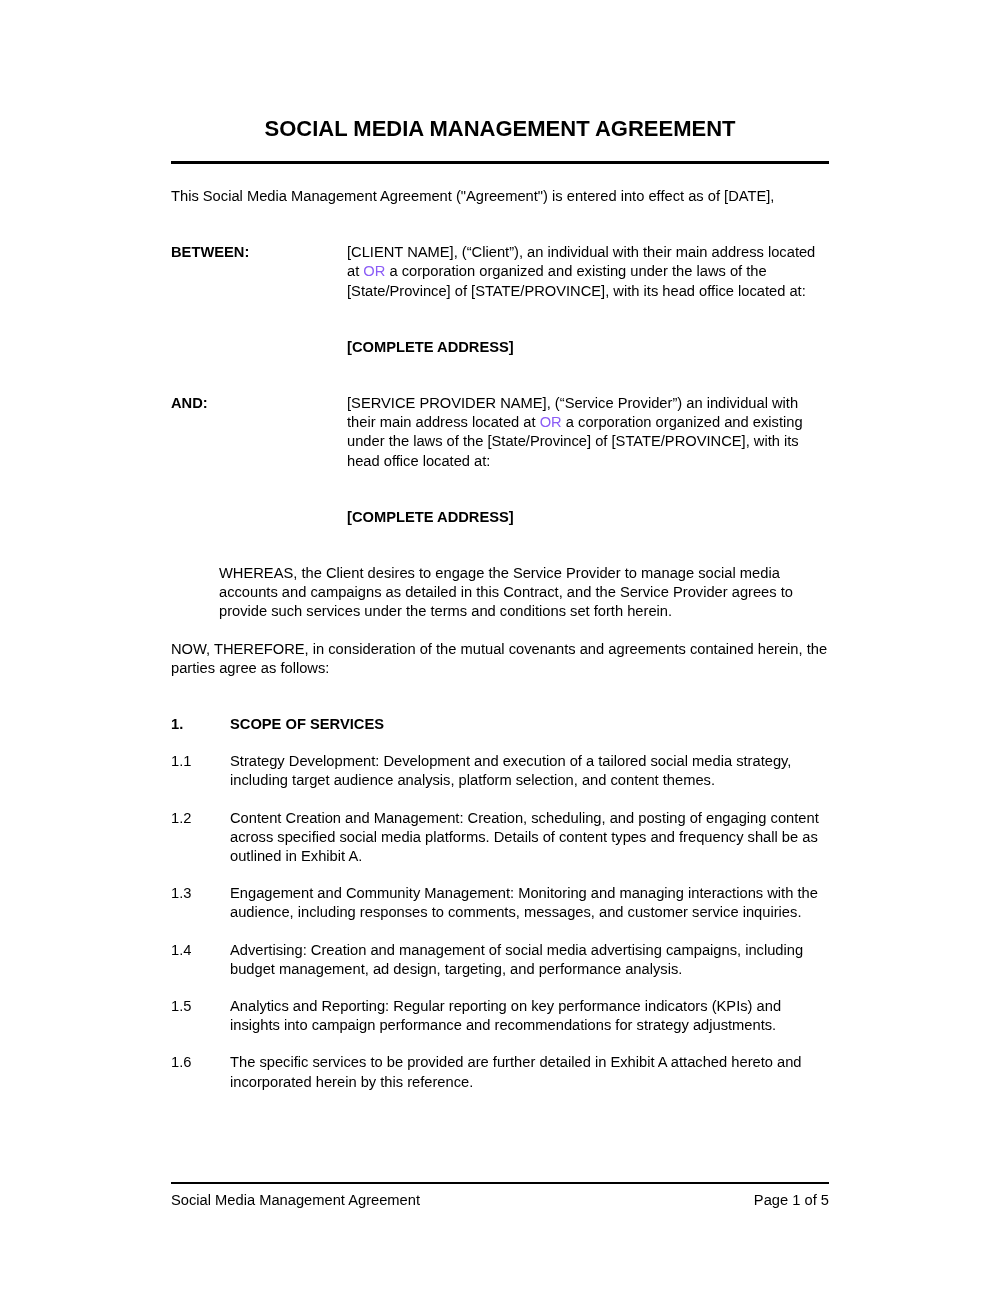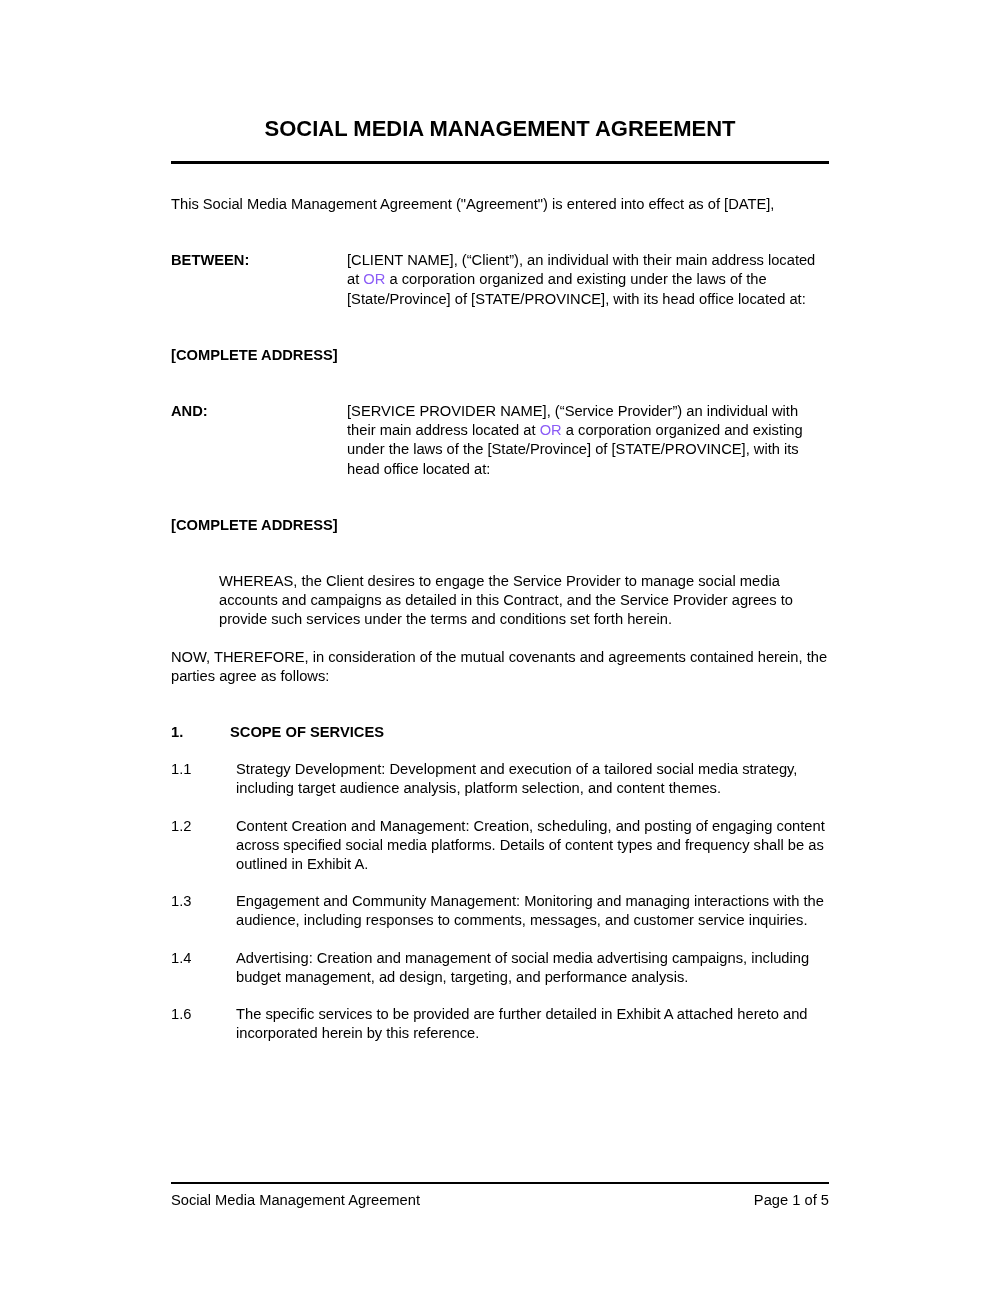--- a/index.html
+++ b/index.html
@@ -27,32 +27,32 @@
     font-size: 22px;
     font-weight: bold;
     line-height: 26px;
   }
   .title-rule {
     height: 3px;
     background: #000000;
     margin-top: 19px;
     border: none;
   }
-  .intro { margin-top: 31px; }
+  .intro { margin-top: 23px; }
   .party-row { display: flex; margin-top: 37px; }
   .party-label { width: 176px; flex: 0 0 176px; font-weight: bold; }
   .party-text { flex: 1; }
   .bold { font-weight: normal; }
   .gray-or { color: #8b5cf6; }
-  .address { margin-top: 37px; font-weight: bold; }
+  .address { margin-left: 176px; margin-top: 37px; font-weight: bold; }
   .recital-first { margin-top: 37px; margin-left: 48px; }
   .recital { margin-top: 18px; }
   .section-head { display: flex; margin-top: 37px; font-weight: bold; }
   .clause-first { margin-top: 37px; }
-  .clause { display: flex; margin-top: 18px; gap: 6px; }
+  .clause { display: flex; margin-top: 18px; }
   .num-col { width: 59px; flex: 0 0 59px; }
   .clause-body { flex: 1; }
   .footer {
     position: absolute;
     left: 117px;
     right: 117px;
     top: 1182px;
   }
   .footer-rule { height: 2px; background: #000000; border: none; }
   .footer-row {
@@ -107,20 +107,24 @@
     <div class="clause">
       <div class="num-col">1.3</div>
       <div class="clause-body"><span class="bold">Engagement and Community Management:</span><span> Monitoring and managing interactions with the audience, including responses to comments, messages, and customer service inquiries.</span></div>
     </div>
 
     <div class="clause">
       <div class="num-col">1.4</div>
       <div class="clause-body"><span class="bold">Advertising:</span><span> Creation and management of social media advertising campaigns, including budget management, ad design, targeting, and performance analysis.</span></div>
     </div>
 
+    <div class="clause">
+      <div class="num-col">1.5</div>
+      <div class="clause-body"><span class="bold">Analytics and Reporting:</span><span> Regular reporting on key performance indicators (KPIs) and insights into campaign performance and recommendations for strategy adjustments.</span></div>
+    </div>
 
     <div class="clause">
       <div class="num-col">1.6</div>
       <div class="clause-body"><span class="bold"></span><span>The specific services to be provided are further detailed in Exhibit A attached hereto and incorporated herein by this reference.</span></div>
     </div>
 
   </div>
 
   <div class="footer">
     <div class="footer-rule"></div>

